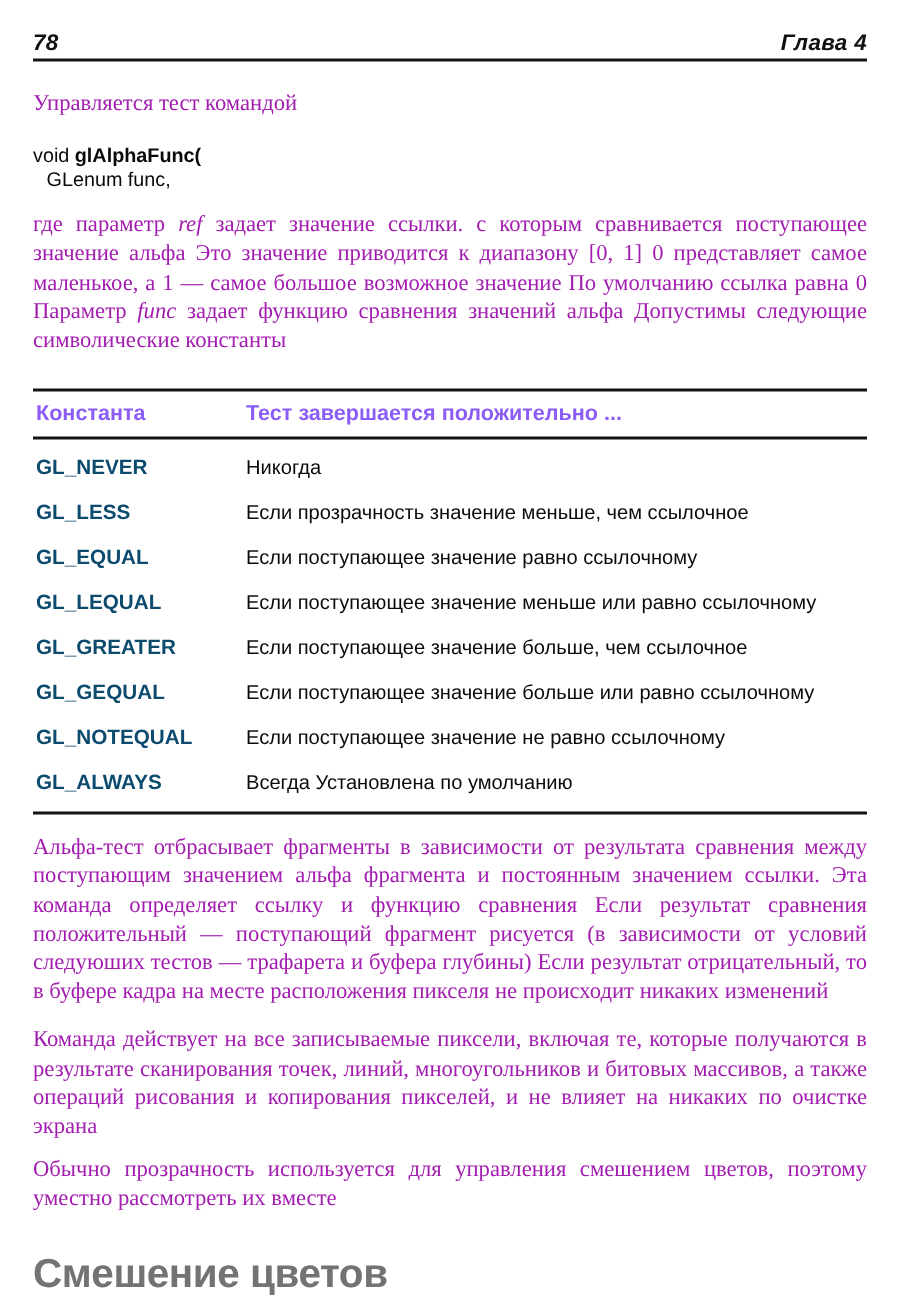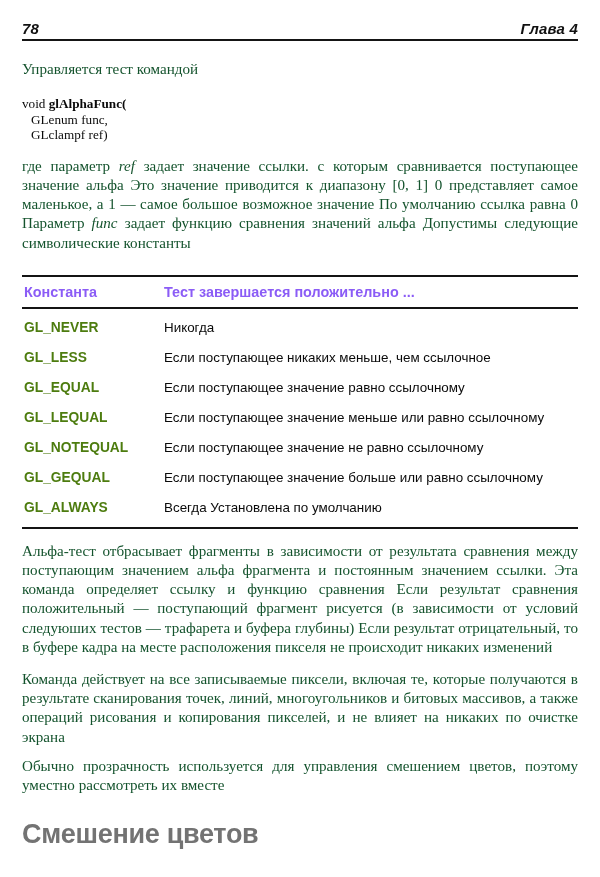--- a/index.html
+++ b/index.html
@@ -51,41 +51,40 @@
     width: 100%;
   }
 
   
   .body-text {
     font-family: "Liberation Serif", "DejaVu Serif", serif;
     font-size: 15.1px;
     line-height: 19.2px;
     text-align: justify;
     text-justify: inter-word;
-    color: #14532d;
+    color: #a21caf;
     margin: 0;
   }
   .lead-line {
     margin-top: 19px;
     font-size: 15.1px;
     line-height: 19px;
     text-align: left;
   }
 
   
   .code-block {
     margin-top: 17px;
     font-family: "Liberation Sans", "DejaVu Sans", sans-serif;
     font-size: 13.2px;
     line-height: 15.6px;
     color: #0a0a0a;
   }
   .code-line {
     white-space: pre;
-    font-family: Liberation Serif, serif;
   }
   .code-line.indent {
     padding-left: 9px;
   }
   .code-line b {
     font-weight: bold;
   }
 
   
   .const-table {
@@ -120,21 +119,21 @@
     font-weight: bold;
     font-size: 14.4px;
     padding: 7px 0 7px 0;
     color: #8b5cf6;
   }
   .const-table td.c-name {
     font-weight: bold;
     font-size: 13.8px;
     padding: 7.5px 0 7.5px 0;
     white-space: nowrap;
-    color: #4d7c0f;
+    color: #0c4a6e;
     width: 140px;
   }
   .const-table td.c-desc {
     font-weight: normal;
     font-size: 13.4px;
     padding: 7.5px 0 7.5px 0;
     color: #0a0a0a;
     margin-left: 44px;
   }
   .const-table th.h-name { width: 140px; padding-left: 2px; }
@@ -172,21 +171,20 @@
     <span class="folio">78</span>
     <span class="chapter">Глава 4</span>
   </div>
   <div class="head-rule"></div>
 
   <p class="body-text lead-line">Управляется тест командой</p>
 
   <div class="code-block">
     <div class="code-line"><span>void </span><b>glAlphaFunc(</b></div>
     <div class="code-line indent">GLenum func,</div>
-    <div class="code-line indent">GLclampf ref)</div>
   </div>
 
   <div class="block-gap-1"></div>
 
   <p class="body-text para">где параметр <i>ref</i> задает значение ссылки. с которым сравнивается поступающее значение альфа Это значение приводится к диапазону [0, 1] 0 представляет самое маленькое, а 1 — самое большое возможное значение По умолчанию ссылка равна 0 Параметр <i>func</i> задает функцию сравнения значений альфа Допустимы следующие символические константы</p>
 
   <table class="const-table">
     <tbody>
       <tr class="rule-top">
           <td colspan="2"></td>
@@ -198,37 +196,41 @@
       <tr class="rule-mid">
           <td colspan="2"></td>
         </tr>
 
       <tr class="first-body">
         <td class="c-name">GL_NEVER</td>
         <td class="c-desc">Никогда</td>
       </tr>
       <tr>
         <td class="c-name">GL_LESS</td>
-        <td class="c-desc">Если поступающее никаких меньше, чем ссылочное</td>
+        <td class="c-desc">Если прозрачность значение меньше, чем ссылочное</td>
       </tr>
       <tr>
         <td class="c-name">GL_EQUAL</td>
         <td class="c-desc">Если поступающее значение равно ссылочному</td>
       </tr>
       <tr>
         <td class="c-name">GL_LEQUAL</td>
         <td class="c-desc">Если поступающее значение меньше или равно ссылочному</td>
       </tr>
       <tr>
+        <td class="c-name">GL_GREATER</td>
+        <td class="c-desc">Если поступающее значение больше, чем ссылочное</td>
+      </tr>
+      <tr>
+        <td class="c-name">GL_GEQUAL</td>
+        <td class="c-desc">Если поступающее значение больше или равно ссылочному</td>
+      </tr>
+      <tr>
         <td class="c-name">GL_NOTEQUAL</td>
         <td class="c-desc">Если поступающее значение не равно ссылочному</td>
-      </tr>
-      <tr>
-        <td class="c-name">GL_GEQUAL</td>
-        <td class="c-desc">Если поступающее значение больше или равно ссылочному</td>
       </tr>
       <tr class="last-body">
         <td class="c-name">GL_ALWAYS</td>
         <td class="c-desc">Всегда Установлена по умолчанию</td>
       </tr>
       <tr class="rule-bottom">
           <td colspan="2"></td>
         </tr>
     </tbody>
   </table>

